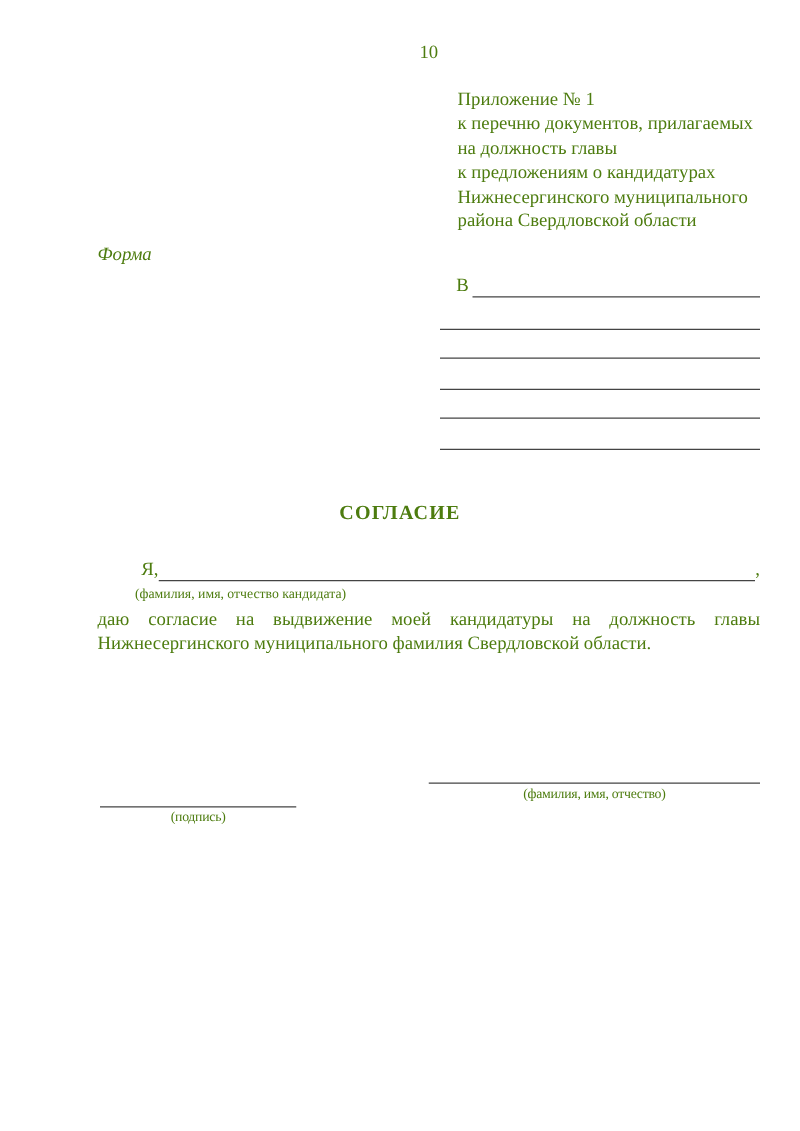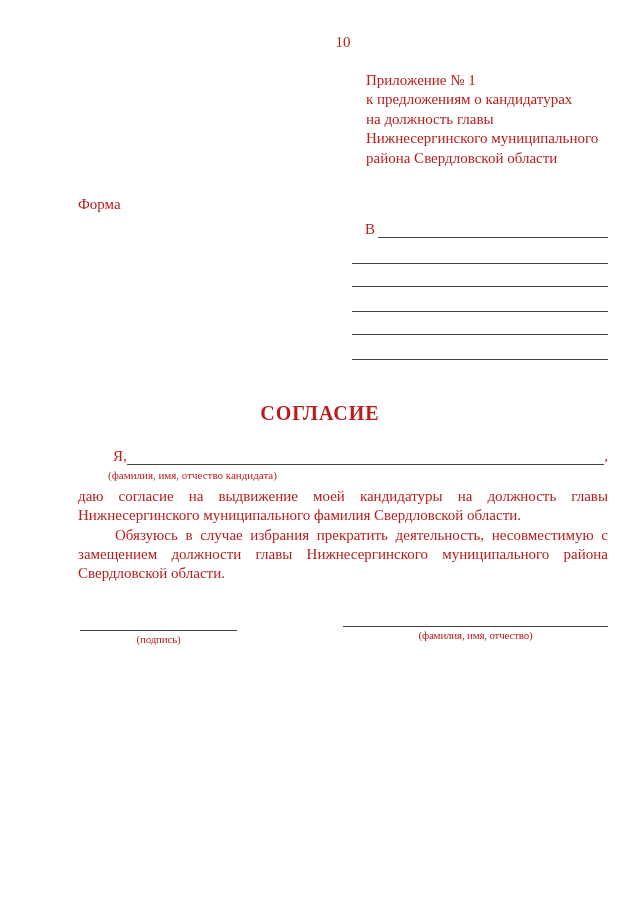--- a/index.html
+++ b/index.html
@@ -7,21 +7,21 @@
     padding: 0;
     background: #ffffff;
   }
   .page {
     position: relative;
     width: 640px;
     height: 826px;
     background: #ffffff;
     overflow: hidden;
     font-family: "Liberation Serif", "DejaVu Serif", serif;
-    color: #b91c1c;
+    color: #4d7c0f;
   }
   .content {
     position: absolute;
     left: 78px;
     top: 0;
     width: 530px;
     height: 905px;
   }
   .abs { position: absolute; }
 
@@ -39,20 +39,21 @@
     width: 245px;
     font-size: 15px;
     line-height: 19.4px;
     white-space: nowrap;
   }
 
   .form-label {
     top: 196px;
     left: 0;
     font-size: 15px;
+    font-style: italic;
   }
 
   .addressee {
     top: 221px;
     left: 274px;
     width: 256px;
   }
   .addr-row {
     display: flex;
     align-items: stretch;
@@ -87,21 +88,21 @@
   .bl-3 { top: 90px; }
   .bl-4 { top: 113px; }
   .bl-5 { top: 138px; }
 
   .consent-title {
     top: 402px;
     left: -78px;
     width: 640px;
     text-align: center;
     font-weight: bold;
-    font-size: 20px;
+    font-size: 16px;
     letter-spacing: 1px;
   }
 
   .consent-line {
     top: 449px;
     left: 35px;
     width: 495px;
     display: flex;
     align-items: stretch;
     height: 16px;
@@ -125,21 +126,21 @@
     left: 0;
     width: 530px;
     font-size: 15px;
     line-height: 19.3px;
     text-align: justify;
   }
   .consent-body p { margin: 0; }
   .consent-body p.indented { text-indent: 37px; }
 
   .sig-group { position: absolute; }
-  .sig-left  { top: 621px; left: 2px;   width: 157px; }
+  .sig-left  { top: 636px; left: 2px;   width: 157px; }
   .sig-right { top: 617px; left: 265px; width: 265px; }
   .sig-date  { top: 675px; left: 350px; width: 180px; }
   .sig-line {
     height: 9px;
     border-bottom: 1.3px solid #444444;
   }
   .sig-caption {
     text-align: center;
     font-size: 11px;
     margin-top: 2px;
@@ -149,22 +150,23 @@
 </head>
 <body>
 
 <div class="page">
   <div class="content">
 
     <div class="abs page-number">10</div>
 
     <div class="abs appendix-header">
       <div>Приложение № 1</div>
+      <div>к перечню документов, прилагаемых</div>
+      <div>на должность главы</div>
       <div>к предложениям о кандидатурах</div>
-      <div>на должность главы</div>
       <div>Нижнесергинского муниципального</div>
       <div>района Свердловской области</div>
     </div>
 
     <div class="abs form-label">Форма</div>
 
     <div class="abs addressee">
       <div class="addr-row">
         <span class="addr-prefix">В</span>
         <span class="fill"></span>
@@ -180,21 +182,20 @@
 
     <div class="abs consent-line">
       <span class="consent-prefix">Я,</span>
       <span class="fill"></span>
       <span class="trailing-comma">,</span>
     </div>
     <div class="abs consent-caption">(фамилия, имя, отчество кандидата)</div>
 
     <div class="abs consent-body">
       <p>даю согласие на выдвижение моей кандидатуры на должность главы Нижнесергинского муниципального фамилия Свердловской области.</p>
-      <p class="indented">Обязуюсь в случае избрания прекратить деятельность, несовместимую с замещением должности главы Нижнесергинского муниципального района Свердловской области.</p>
     </div>
 
     <div class="sig-group sig-left">
       <div class="sig-line"></div>
       <div class="sig-caption">(подпись)</div>
     </div>
 
     <div class="sig-group sig-right">
       <div class="sig-line"></div>
       <div class="sig-caption">(фамилия, имя, отчество)</div>

